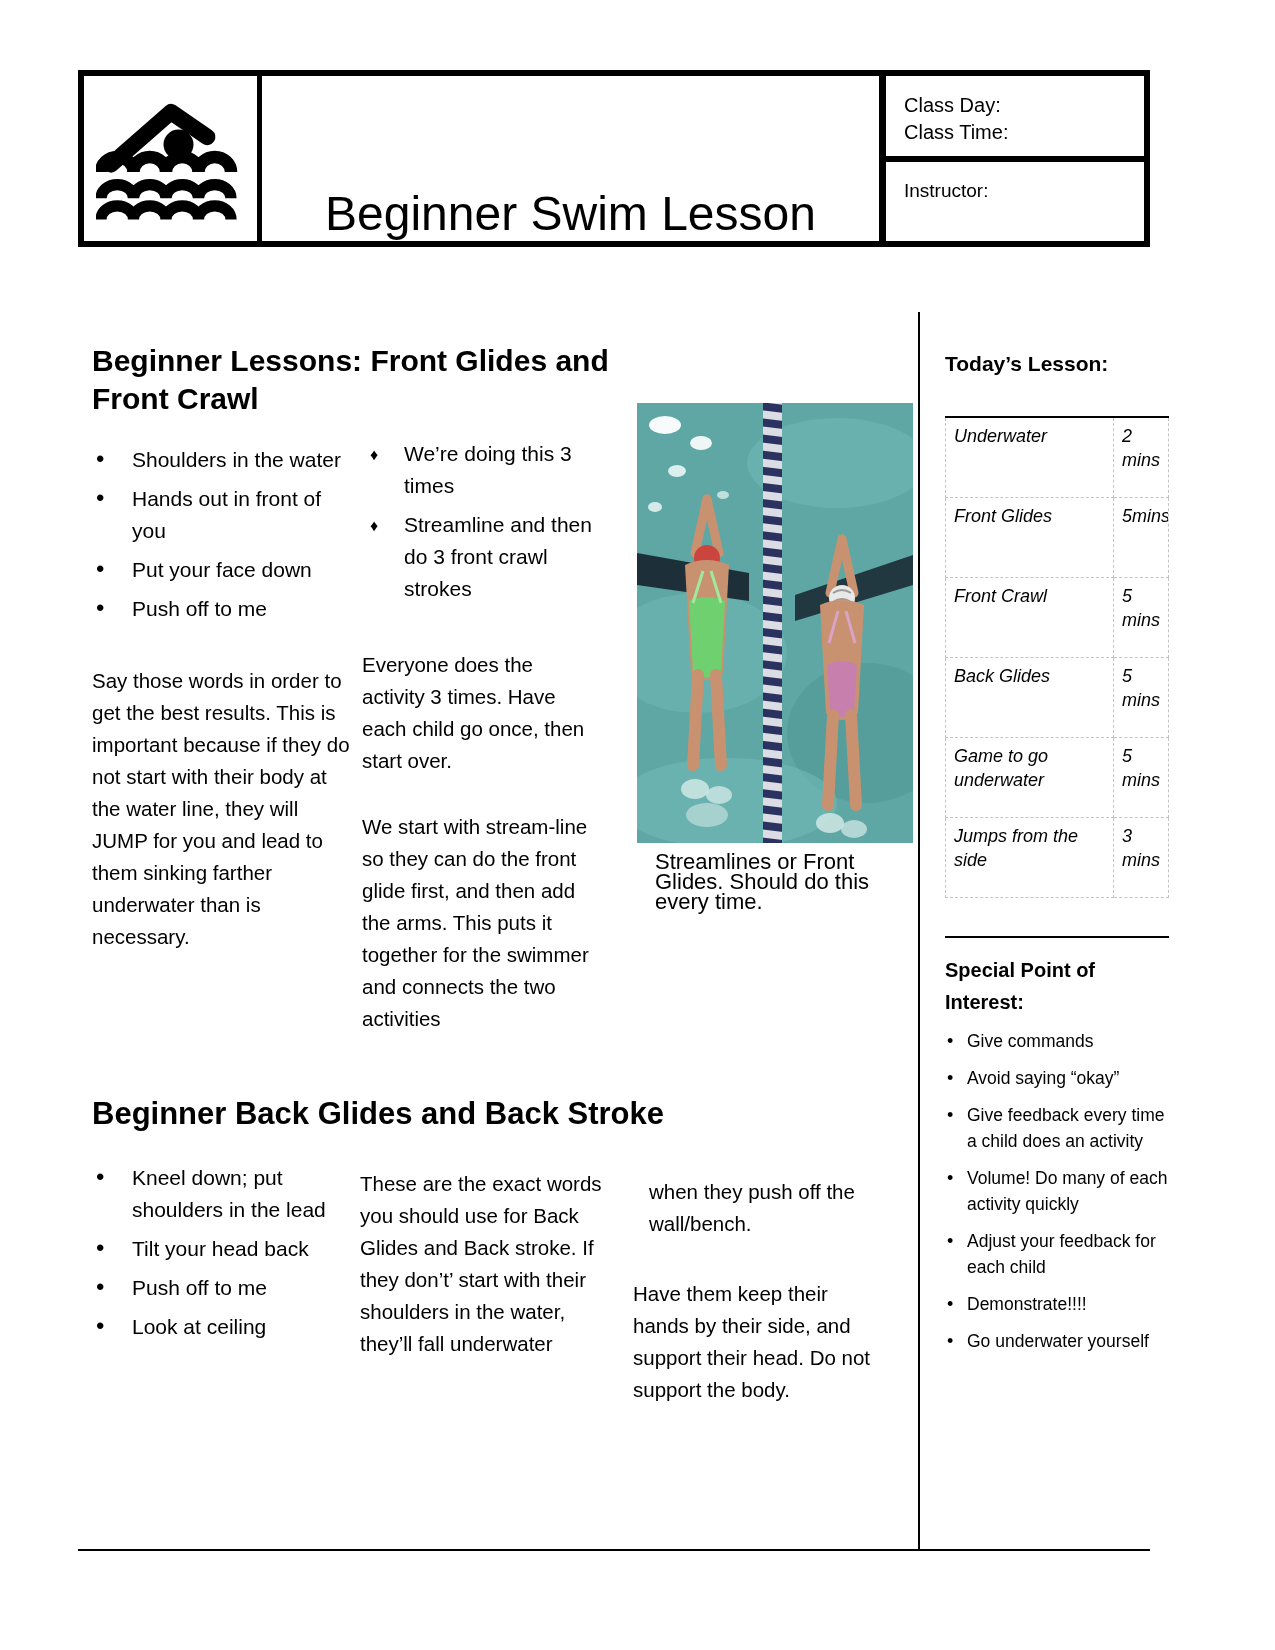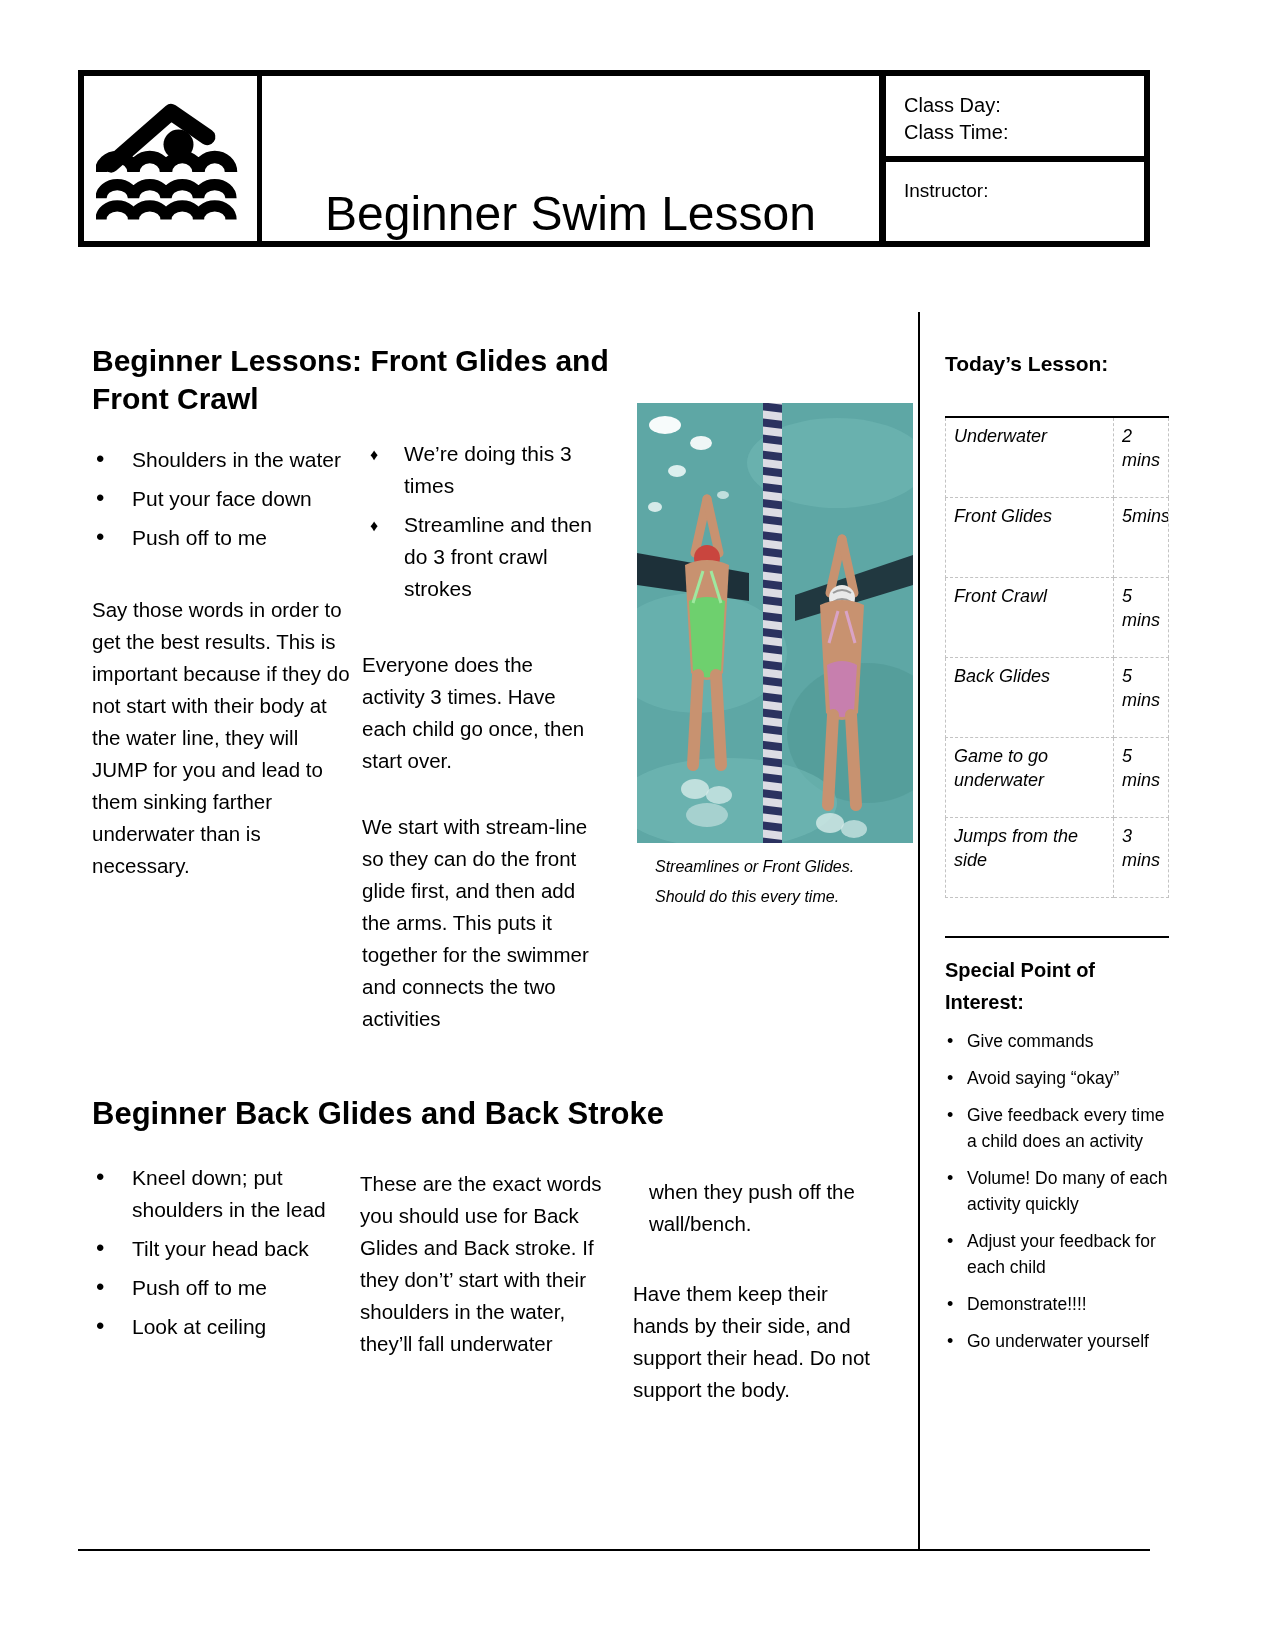--- a/index.html
+++ b/index.html
@@ -41,21 +41,21 @@
               font-size:21px;line-height:32px;}
   .bullets li::before{content:"\2022";position:absolute;left:4px;top:-1px;font-size:24px;}
   .diamonds li{position:relative;padding-left:42px;margin-bottom:7px;
                font-size:21px;line-height:32px;}
   .diamonds li::before{content:"\2666";position:absolute;left:8px;top:1px;font-size:16px;}
   .para{margin:34px 0 0 0;}
 
   
   .photo{position:absolute;left:637px;top:403px;width:276px;height:440px;}
   .caption{position:absolute;left:655px;top:852px;width:232px;
-           font-size:16px;line-height:30px;font-style:italic;}
+           font-size:22px;line-height:20px;}
 
   
   .sidebar{position:absolute;left:933px;top:352px;width:224px;margin-left:12px;}
   .sb-heading{font-weight:bold;font-size:21px;}
   .lesson-table{margin-top:40px;width:100%;border-collapse:collapse;table-layout:fixed;
                 border:1px dashed #b5b5b5;border-top:2px solid #000;}
   .lesson-table td{border:1px dashed #c3c3c3;vertical-align:top;height:80px;
                    padding:6px 2px 0 8px;font-style:italic;font-size:18px;line-height:24px;
                    overflow:hidden;box-sizing:border-box;}
   .lesson-table td.t-act{width:168px;}
@@ -98,20 +98,21 @@
   </div>
 
   <div class="v-divider"></div>
   <div class="bottom-rule"></div>
 
   <div class="h-section" id="h-front">Beginner Lessons: Front Glides and Front Crawl</div>
 
   <div class="col" id="col1">
     <ul class="bullets">
       <li>Shoulders in the water</li>
+      <li>Hands out in front of you</li>
       <li>Put your face down</li>
       <li>Push off to me</li>
     </ul>
     <p class="bodytext para" style="margin-top:40px">Say those words in order to get the best results. This is important because if they do not start with their body at the water line, they will JUMP for you and lead to them sinking farther underwater than is necessary.</p>
   </div>
 
   <div class="col" id="col2">
     <ul class="diamonds">
       <li>We’re doing this 3 times</li>
       <li>Streamline and then do 3 front crawl strokes</li>

